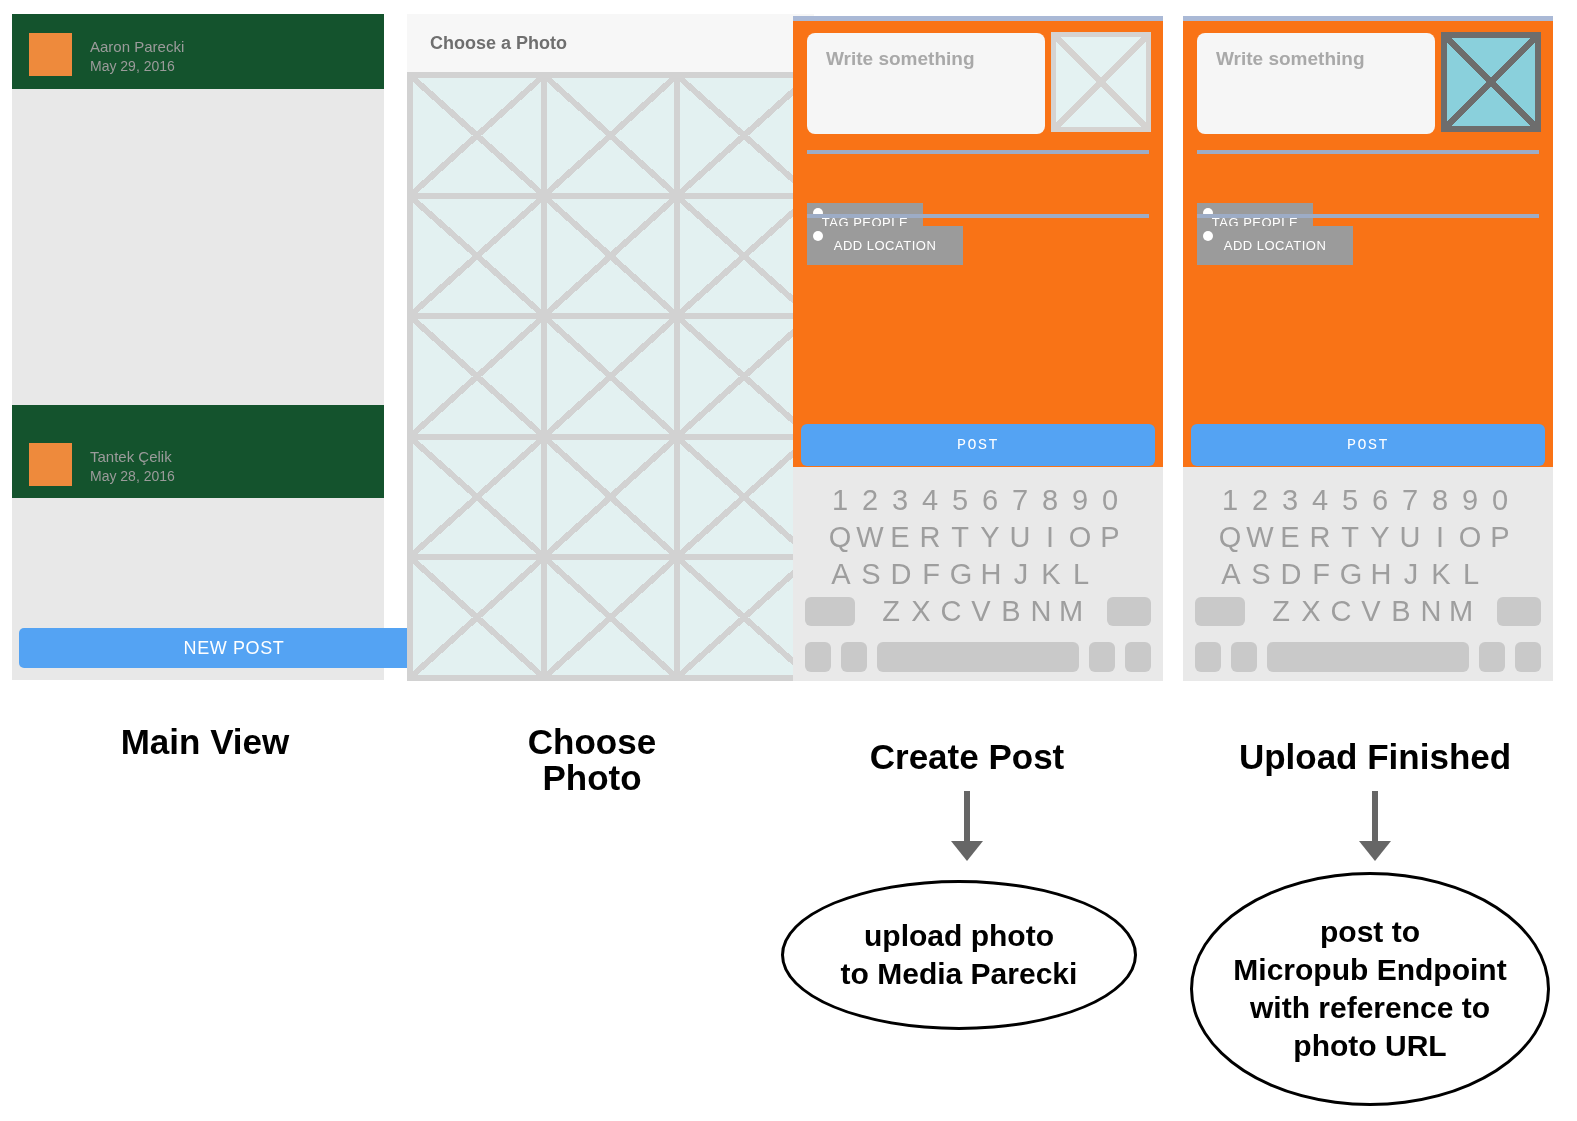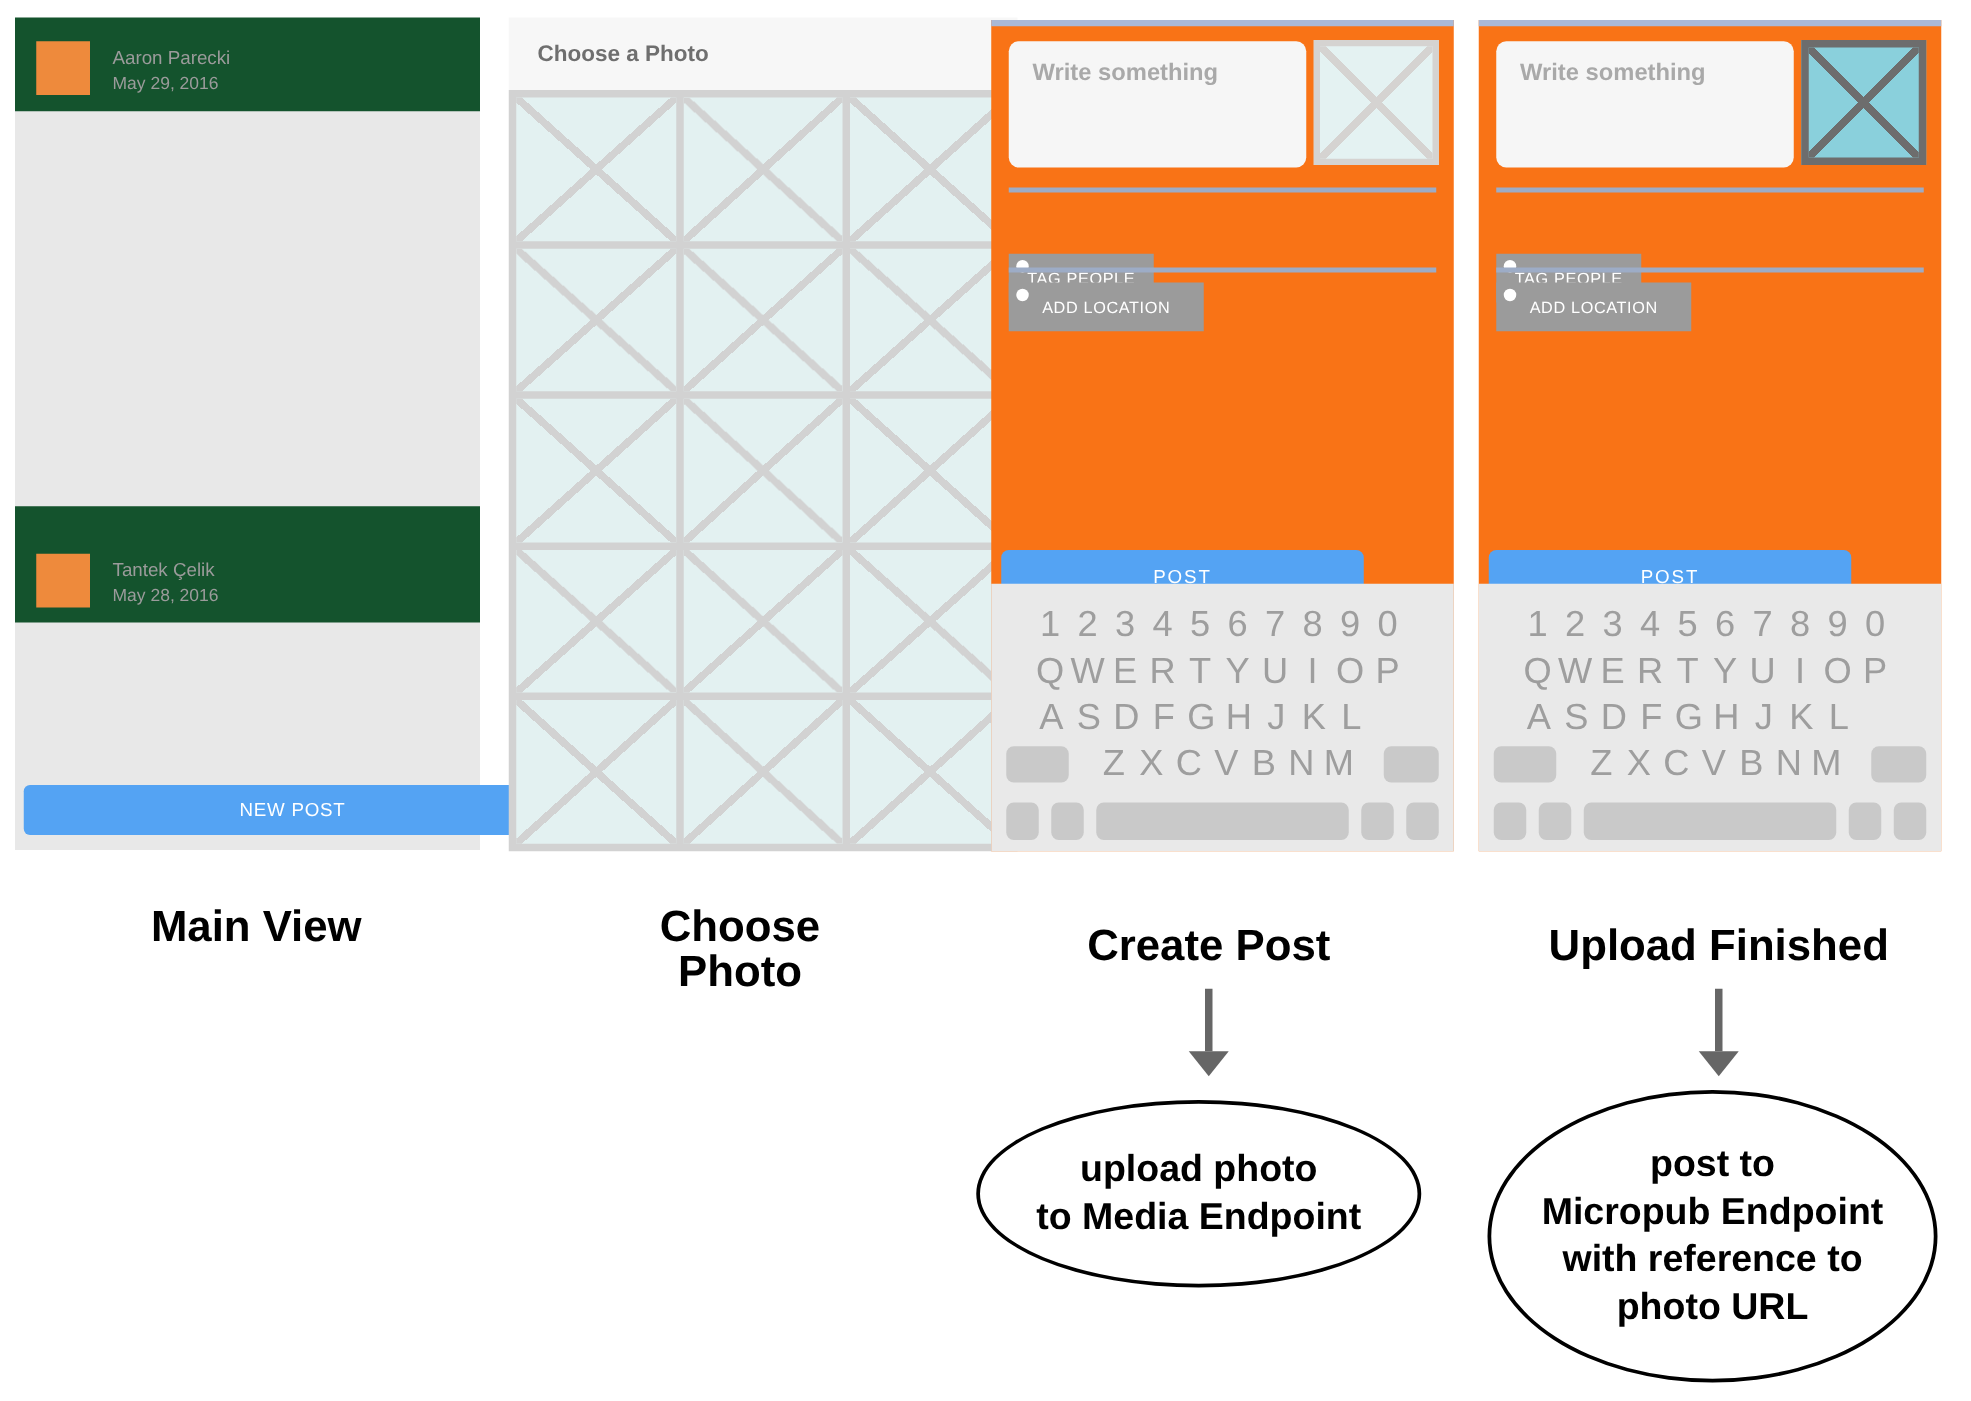--- a/index.html
+++ b/index.html
@@ -19,21 +19,21 @@
   .p1 { left:12px; top:14px; width:372px; height:666px; background:#14532d; }
   .feed-item { position:absolute; left:17px; display:flex; gap:18px; }
   .fi1 { top:19px; } .fi2 { top:429px; }
   .avatar { width:43px; height:43px; background:#ee8a3c; flex:0 0 auto; }
   .author { font-size:15px; color:#9b9b9b; margin-top:5px; }
   .pdate  { font-size:14px; color:#9b9b9b; margin-top:3px; }
   .ph { position:absolute; left:0; width:372px; background:#e8e8e8; }
   .ph1 { top:75px;  height:316px; }
   .ph2 { top:484px; height:182px; }
   .btn-blue { background:#54a3f3; color:#ffffff; border-radius:5px; display:flex; align-items:center; justify-content:center; }
-  .newpost { position:absolute; left:7px; bottom:12px; width:430px; height:40px; font-size:15px; letter-spacing:0.6px; }
+  .newpost { position:absolute; left:7px; bottom:12px; width:430px; height:40px; font-size:18px; letter-spacing:0.6px; }
 
   
   .p2 { left:407px; top:14px; width:407px; height:667px; }
   .p2-header { height:58px; background:#f7f7f7; display:flex; align-items:center; padding-left:23px;
                font-weight:bold; font-size:18px; color:#6f6f6f; }
   .photo-grid { height:609px; display:grid; grid-template-columns:repeat(3,1fr); grid-auto-rows:1fr;
                 gap:6px; padding:6px; background:#d2d2d2; }
   .cell { --xc:#d2d2d2; background-color:#e3f1f1; }
 
   
@@ -45,22 +45,22 @@
   .thumb { position:absolute; top:16px; width:100px; height:100px; }
   .thumb-light { right:12px; --xc:#d5d3d1; background-color:#e4f2f2; border:5px solid #d5d3d1; }
   .thumb-teal  { right:12px; --xc:#6d6d6d; background-color:#8ad0dc; border:6px solid #6d6d6d; }
   .hdiv { position:absolute; left:14px; width:342px; height:4px; background:#9dacc6; }
   .d1 { top:134px; } .d2 { top:198px; }
   .graybtn { position:absolute; background:#9b9b9b; color:#ffffff; font-size:13px; letter-spacing:0.5px;
              display:flex; align-items:center; justify-content:center; }
   .tagbtn { left:14px; top:150px; width:116px; height:39px;margin-top:37px; }
   .locbtn { left:14px; top:210px; width:156px; height:39px; }
   .dot { position:absolute; left:6px; top:5px; width:10px; height:10px; border-radius:50%; background:#ffffff; }
-  .postbtn { position:absolute; left:8px; top:424px; width:290px; height:42px; border-radius:6px;
-             font-size:15px; letter-spacing:1.5px; }
+  .postbtn { position:absolute; left:8px; top:408px; width:354px; height:42px; border-radius:6px;
+             font-size:15px; letter-spacing:1.5px;font-family:Liberation Mono, monospace; }
 
   
   .keyboard { position:absolute; left:0; top:451px; width:370px; height:214px; background:#e9e9e9; padding-top:17px; }
   .kb-row { display:flex; align-items:center; height:33px; margin-bottom:4px; color:#9e9e9e; font-size:29px; }
   .r-digits, .r-top { padding-left:32px; }
   .r-home { padding-left:33px; }
   .kb-key { width:30px; text-align:center; display:inline-block; }
   .kb-blank { background:#c9c9c9; border-radius:6px; display:inline-block; flex:0 0 auto; }
   .r-bottom { padding:0 12px; }
   .shift { width:50px; height:29px; }
@@ -297,21 +297,21 @@
     <div class="stem"></div>
     <div class="head"></div>
   </div>
   <div class="arrow arrow-upload">
     <div class="stem"></div>
     <div class="head"></div>
   </div>
 
   <div class="ellipse e1">
     <span>upload photo
-to Media Endpoint</span>
+to Media Parecki</span>
   </div>
   <div class="ellipse e2">
     <span>post to
 Micropub Endpoint
 with reference to
 photo URL</span>
   </div>
 
 </div>
 

